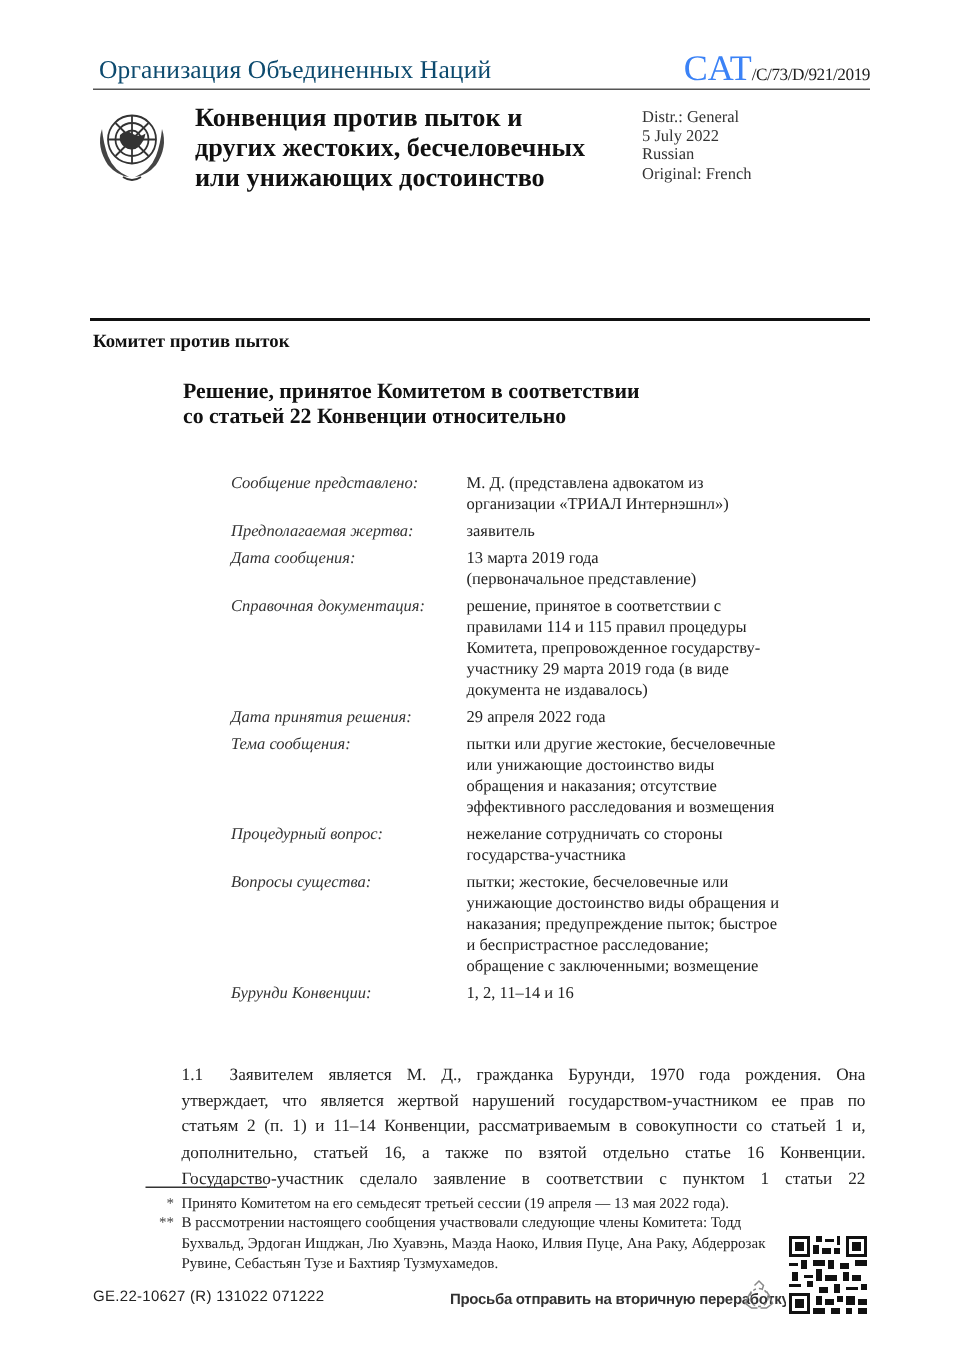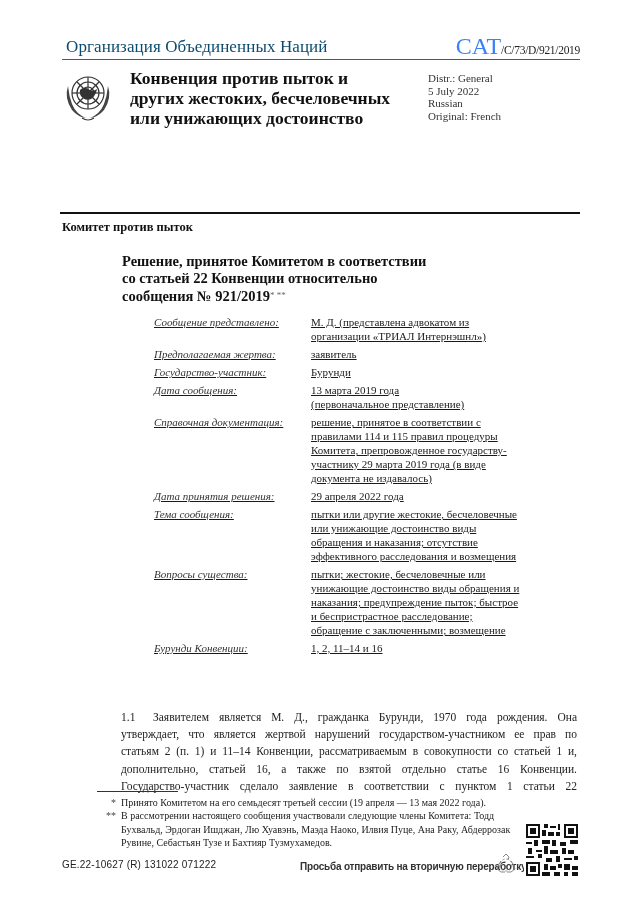--- a/index.html
+++ b/index.html
@@ -29,21 +29,21 @@
     .thick-rule { left: 60px; top: 212px; width: 520px; height: 0; border-top: 2.5px solid #111; }
     .committee { left: 62px; top: 220px; font-size: 12.5px; font-weight: bold; color: #111; }
 
     .decision-title {
       left: 122px; top: 253px; width: 360px;
       font-size: 14.5px; font-weight: bold; line-height: 17px; color: #111;
     }
     .decision-title .fn-marks { font-size: 9px; font-weight: normal; color: #666; vertical-align: 3px; }
 
     
-    .info { left: 154px; top: 315px; width: 370px; font-size: 11px; line-height: 14px; text-decoration: underline; }
+    .info { left: 154px; top: 315px; width: 370px; font-size: 11px; line-height: 14px; }
     .row { display: flex; margin-bottom: 4px; }
     .row .lbl { width: 157px; flex: none; font-style: italic; color: #333; }
     .row .val { width: 212px; color: #222; }
     .row .val div { white-space: nowrap; }
 
     
     .para {
       left: 121px; top: 709px; width: 456px;
       font-size: 11.5px; line-height: 17.2px; color: #222; text-align: justify;
     }
@@ -104,41 +104,34 @@
   <div>Russian</div>
   <div>Original: French</div>
 </div>
 
 <div class="abs thick-rule"></div>
 <div class="abs committee">Комитет против пыток</div>
 
 <div class="abs decision-title">
   <div>Решение, принятое Комитетом в соответствии</div>
   <div>со статьей 22 Конвенции относительно</div>
-  <div><span>сообщения № 921/2019</span><span class="fn-marks">* **</span></div>
 </div>
 
 <div class="abs info">
   <div class="row">
     <div class="lbl">Сообщение представлено:</div>
     <div class="val">
       <div>М. Д. (представлена адвокатом из</div>
       <div>организации «ТРИАЛ Интернэшнл»)</div>
     </div>
   </div>
   <div class="row">
     <div class="lbl">Предполагаемая жертва:</div>
     <div class="val">
       <div>заявитель</div>
-    </div>
-  </div>
-  <div class="row">
-    <div class="lbl">Государство-участник:</div>
-    <div class="val">
-      <div>Бурунди</div>
     </div>
   </div>
   <div class="row">
     <div class="lbl">Дата сообщения:</div>
     <div class="val">
       <div>13 марта 2019 года</div>
       <div>(первоначальное представление)</div>
     </div>
   </div>
   <div class="row">
@@ -157,20 +150,27 @@
       <div>29 апреля 2022 года</div>
     </div>
   </div>
   <div class="row">
     <div class="lbl">Тема сообщения:</div>
     <div class="val">
       <div>пытки или другие жестокие, бесчеловечные</div>
       <div>или унижающие достоинство виды</div>
       <div>обращения и наказания; отсутствие</div>
       <div>эффективного расследования и возмещения</div>
+    </div>
+  </div>
+  <div class="row">
+    <div class="lbl">Процедурный вопрос:</div>
+    <div class="val">
+      <div>нежелание сотрудничать со стороны</div>
+      <div>государства-участника</div>
     </div>
   </div>
   <div class="row">
     <div class="lbl">Вопросы существа:</div>
     <div class="val">
       <div>пытки; жестокие, бесчеловечные или</div>
       <div>унижающие достоинство виды обращения и</div>
       <div>наказания; предупреждение пыток; быстрое</div>
       <div>и беспристрастное расследование;</div>
       <div>обращение с заключенными; возмещение</div>

